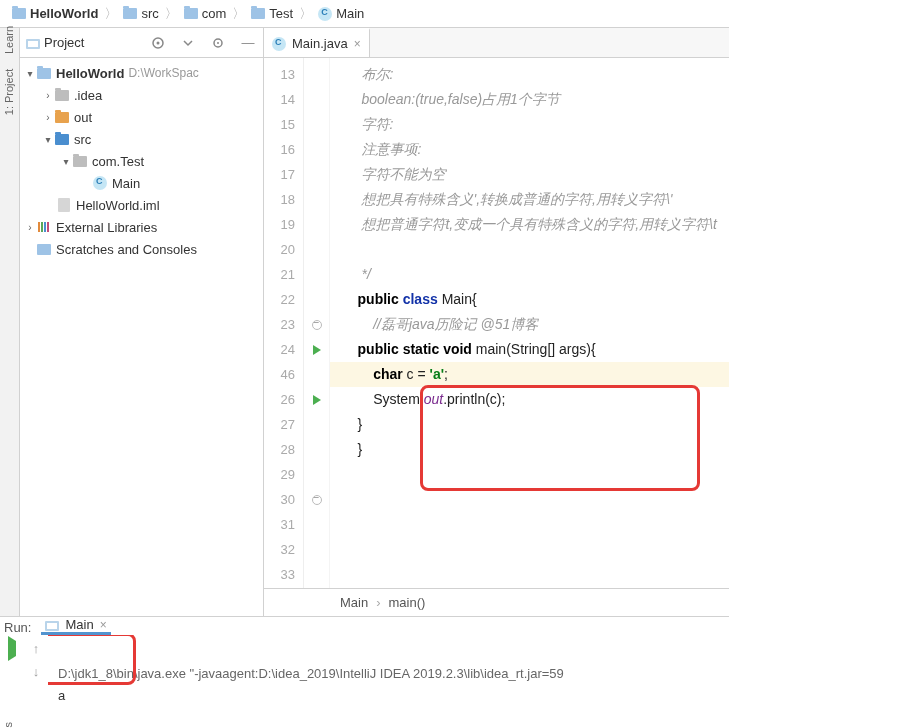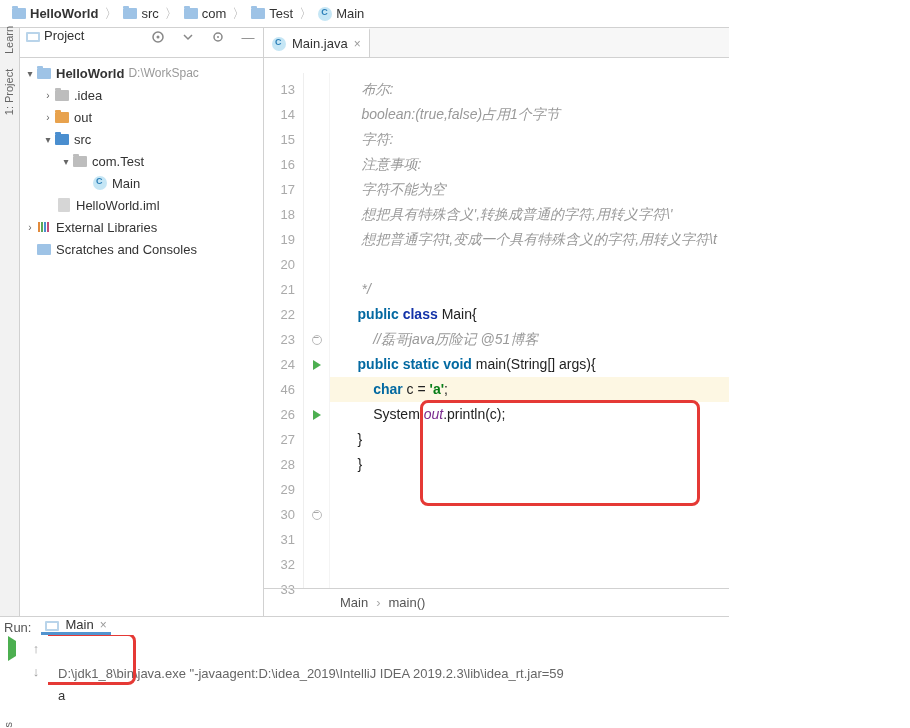--- a/index.html
+++ b/index.html
@@ -10,21 +10,21 @@
   .breadcrumb .bc-sep { color: #aaa; padding: 0 2px; }
   .breadcrumb .bc-item.first { font-weight: bold; }
   .folder-icon { display:inline-block; width:14px; height:11px; background:#9ec3e6; border-radius:1px; position:relative; }
   .folder-icon::before { content:''; position:absolute; top:-2px; left:0; width:6px; height:2px; background:#9ec3e6; border-radius:1px 1px 0 0; }
   .java-icon { display:inline-block; width:14px; height:14px; border-radius:50%; background:#c5e6f5; position:relative; }
   .java-icon::after { content:'C'; font-size:9px; color:#2b7fb8; font-weight:bold; position:absolute; top:0; left:3px; }
   .main-row { display:flex; flex:1; min-height:0; }
   .left-gutter { width:20px; background:#f2f2f2; border-right:1px solid #d1d1d1; display:flex; flex-direction:column; align-items:center; padding-top:6px; gap:40px; }
   .left-gutter .tab-rotate { transform: rotate(-90deg); white-space:nowrap; font-size:11px; color:#666; }
   .project-panel { width:244px; border-right:1px solid #d1d1d1; display:flex; flex-direction:column; background:#fff; }
-  .project-header { display:flex; align-items:flex-start; height:30px; padding:0 6px; border-bottom:1px solid #d1d1d1; gap:12px; }
+  .project-header { display:flex; align-items:center; height:30px; padding:0 6px; border-bottom:1px solid #d1d1d1; gap:12px; }
   .project-header .title { flex:1; font-weight:normal; color:#333; display:flex; align-items:center; gap:4px;}
   .icon-btn { width:18px; height:18px; display:flex; align-items:center; justify-content:center; color:#888; cursor:pointer; }
   .tree { flex:1; overflow:auto; padding:4px 0; }
   .tree-row { display:flex; align-items:center; height:22px; cursor:pointer; }
   .tree-indent { display:inline-block; }
   .tree-arrow { width:12px; text-align:center; font-size:10px; color:#666; }
   .tree-icon { width:16px; display:flex; align-items:center; justify-content:center; margin-right:4px; }
   .tree-label { white-space:nowrap; }
   .tree-label.bold { font-weight:bold; }
   .folder-orange { width:14px; height:11px; background:#e8a24d; border-radius:1px; position:relative; }
@@ -36,33 +36,33 @@
   .lib-icon { display:inline-block; }
   .lib-icon svg { display:block; }
   .scratch-icon { display:inline-block; width:14px; height:11px; background:#9ec3e6; border-radius:1px; position:relative; }
   .iml-icon { display:inline-block; width:12px; height:14px; background:#d6d6d6; border-radius:1px; position:relative; }
   .path-dim { color:#999; margin-left:4px; font-size:12px;}
   .editor-area { flex:1; display:flex; flex-direction:column; min-width:0; }
   .tab-bar { display:flex; align-items:center; height:30px; border-bottom:1px solid #d1d1d1; background:#f7f7f7; }
   .file-tab { display:flex; align-items:center; height:100%; padding:0 8px; background:#fff; border-right:1px solid #d1d1d1; gap:6px; border-top:2px solid transparent;}
   .file-tab.active { border-top:2px solid transparent; }
   .close-x { color:#999; font-size:12px; cursor:pointer; }
-  .editor-body { flex:1; display:flex; min-height:0; background:#fff;margin-top:15px; }
+  .editor-body { flex:1; display:flex; min-height:0; background:#fff; }
   .gutter-ln { width:40px; background:#fff; border-right:1px solid #eee; text-align:right; padding-top:4px; color:#aaa; font-family:Consolas,monospace; font-size:13px; line-height:25px;}
   .gutter-ln .ln { padding-right:8px; height:25px; }
   .gutter-marks { width:26px; background:#fff; padding-top:4px; border-right:1px solid #f4f4f4;}
   .gutter-marks .mk { height:25px; display:flex; align-items:center; justify-content:center; }
   .run-tri { width:0; height:0; border-top:5px solid transparent; border-bottom:5px solid transparent; border-left:8px solid #4CAF50; }
   .fold-circle { width:10px; height:10px; border:1px solid #bbb; border-radius:50%; position:relative; background:#fff;}
   .fold-circle::before { content:'−'; position:absolute; top:-4px; left:1px; font-size:10px; color:#888;}
   .code-area { flex:1; font-family:Consolas,monospace; font-size:14px; line-height:25px; padding-top:4px; position:relative; overflow:hidden;}
   .code-line { height:25px; white-space:pre; padding-left:12px; }
   .code-line.hl { background:#fdf7e3; }
   .c-comment { color:#999; font-style:italic; }
-  .c-keyword { color:#0369a1; font-weight:bold; }
+  .c-keyword { color:#000000; font-weight:bold; }
   .c-class { color:#1232a8; font-weight:bold; }
   .c-field { color:#7b2c8f; font-style:italic;}
   .c-string { color:#067d17; font-weight:bold;}
   .c-norm { color:#222; }
   .red-box { position:absolute; border:3px solid #e53935; border-radius:8px; pointer-events:none; }
   .breadcrumb-editor { height:28px; border-top:1px solid #d1d1d1; display:flex; align-items:center; padding-left:76px; gap:8px; color:#555; font-size:13px;}
   .breadcrumb-editor .sep { color:#aaa; }
   .run-panel { border-top:1px solid #d1d1d1; display:flex; flex-direction:column; height:112px; }
   .run-header { display:flex; align-items:flex-end; height:28px; padding:0 4px; gap:10px; }
   .run-title { color:#555; }

